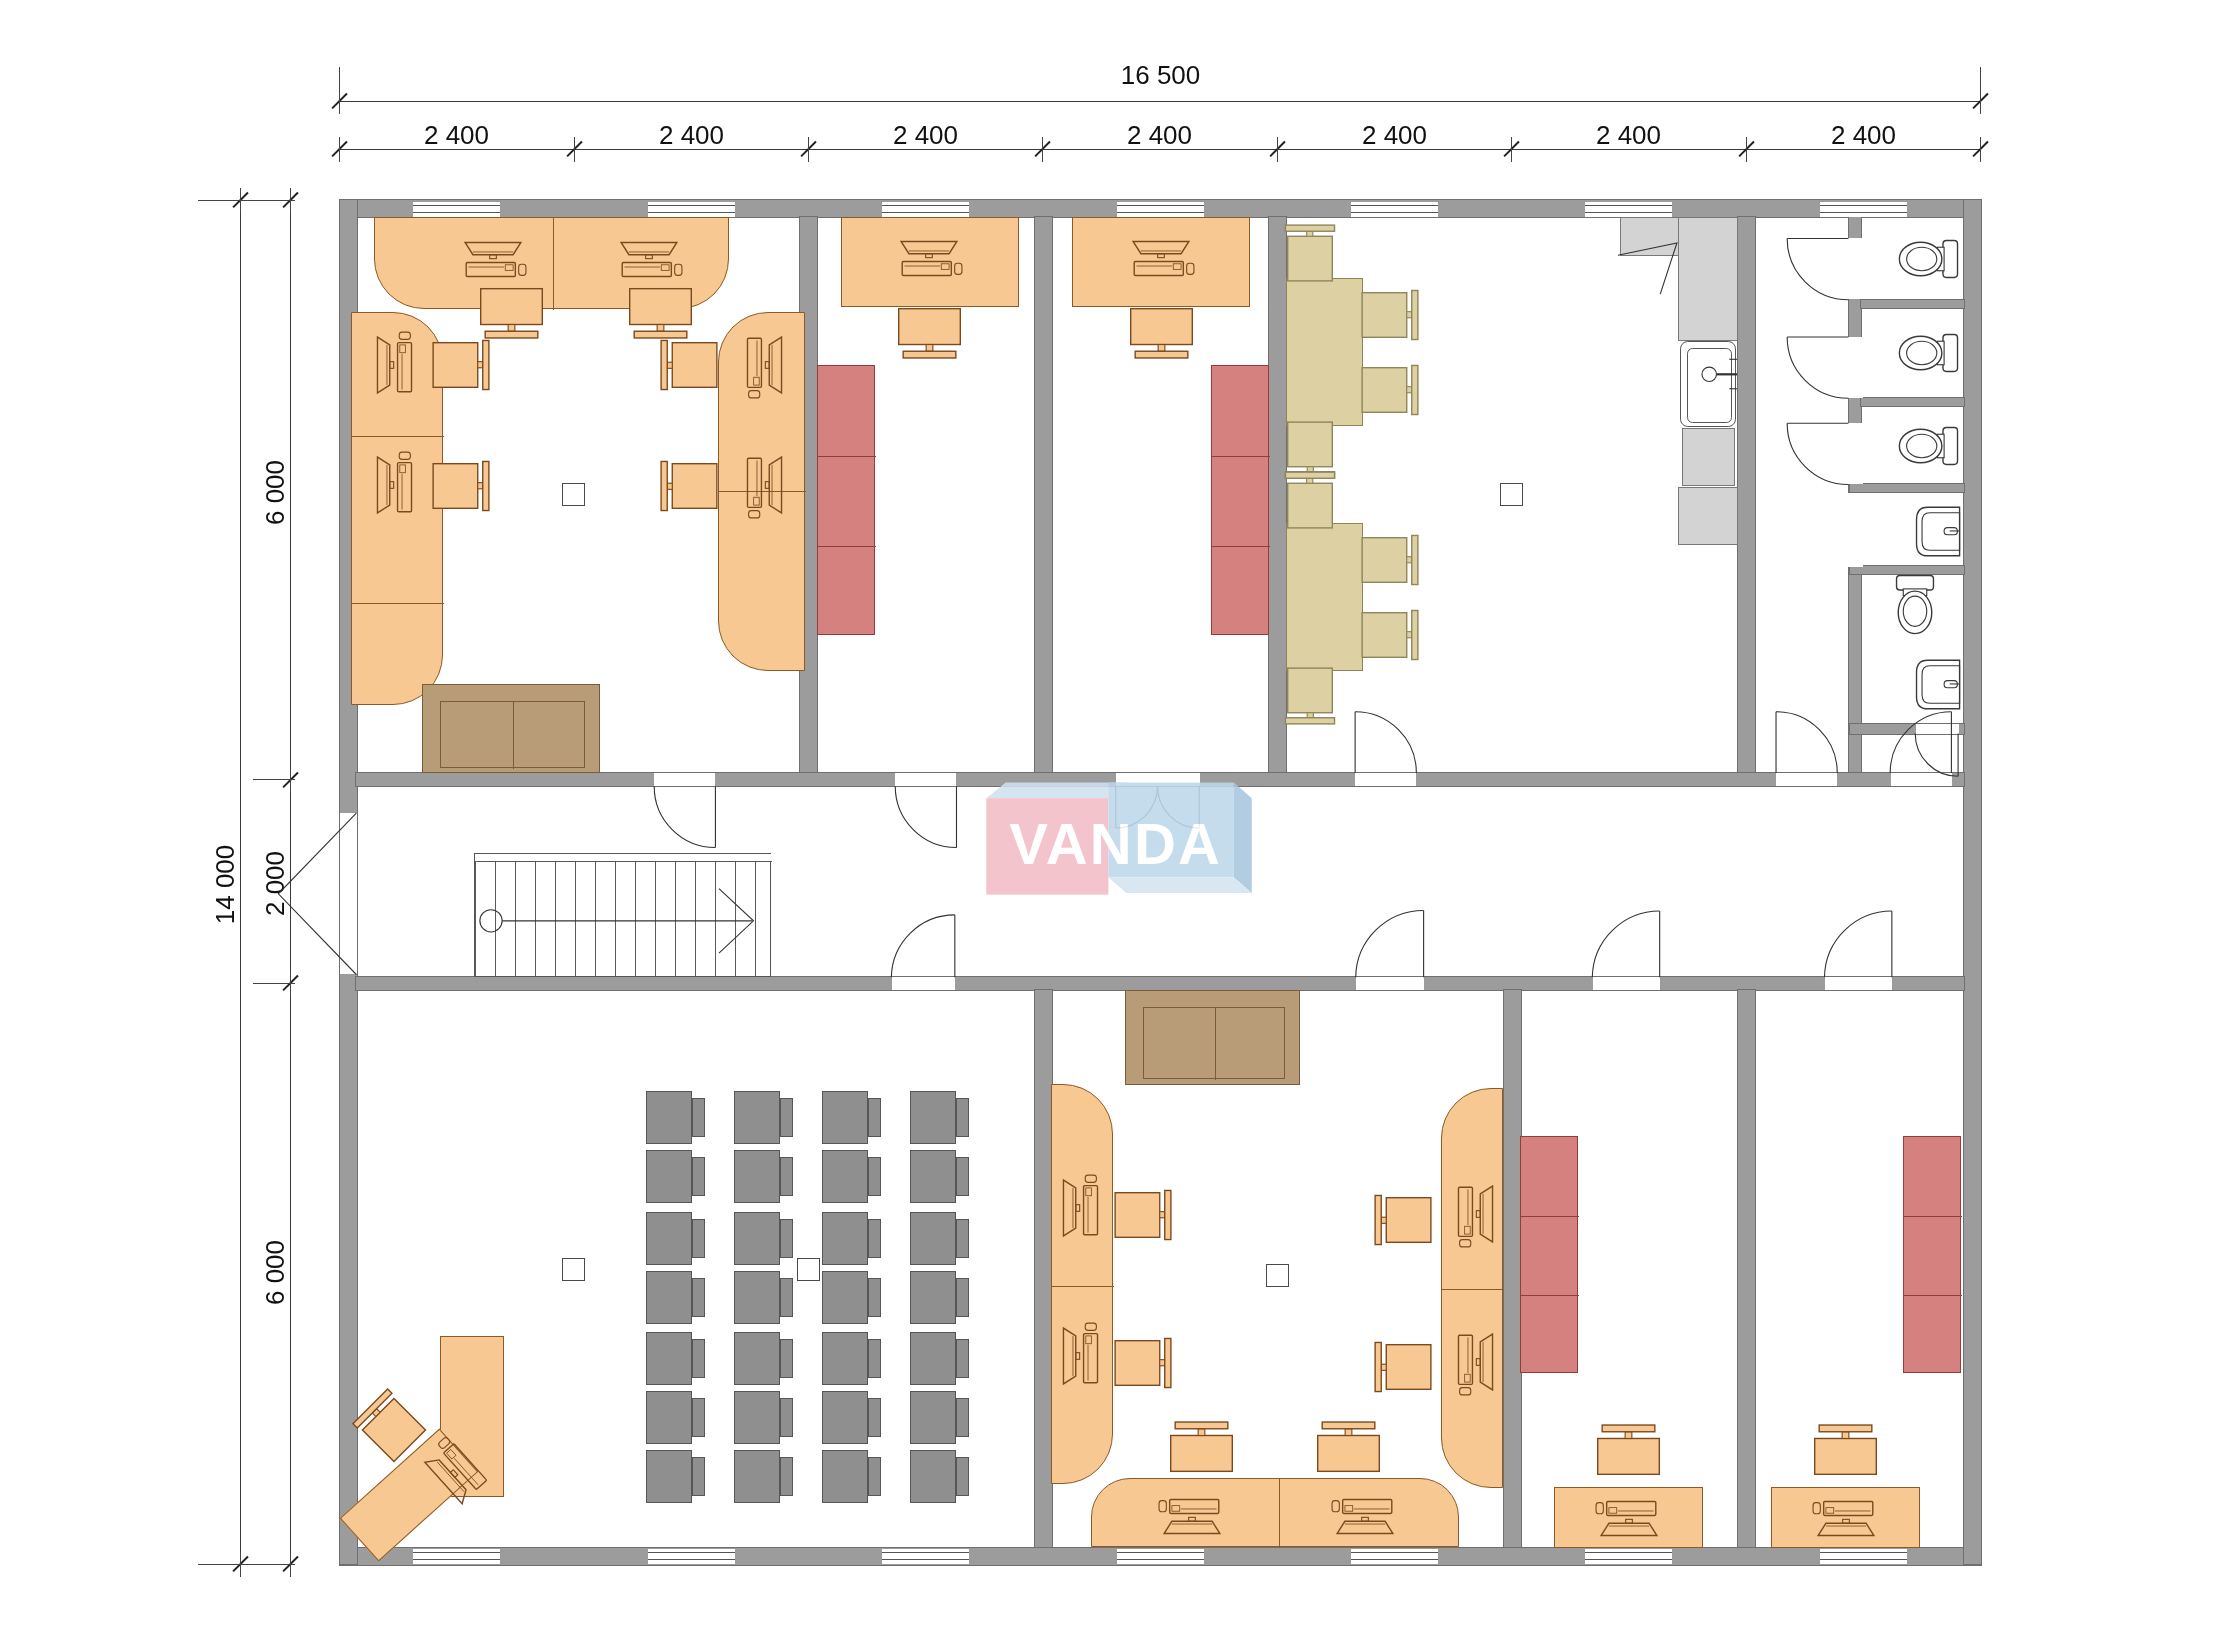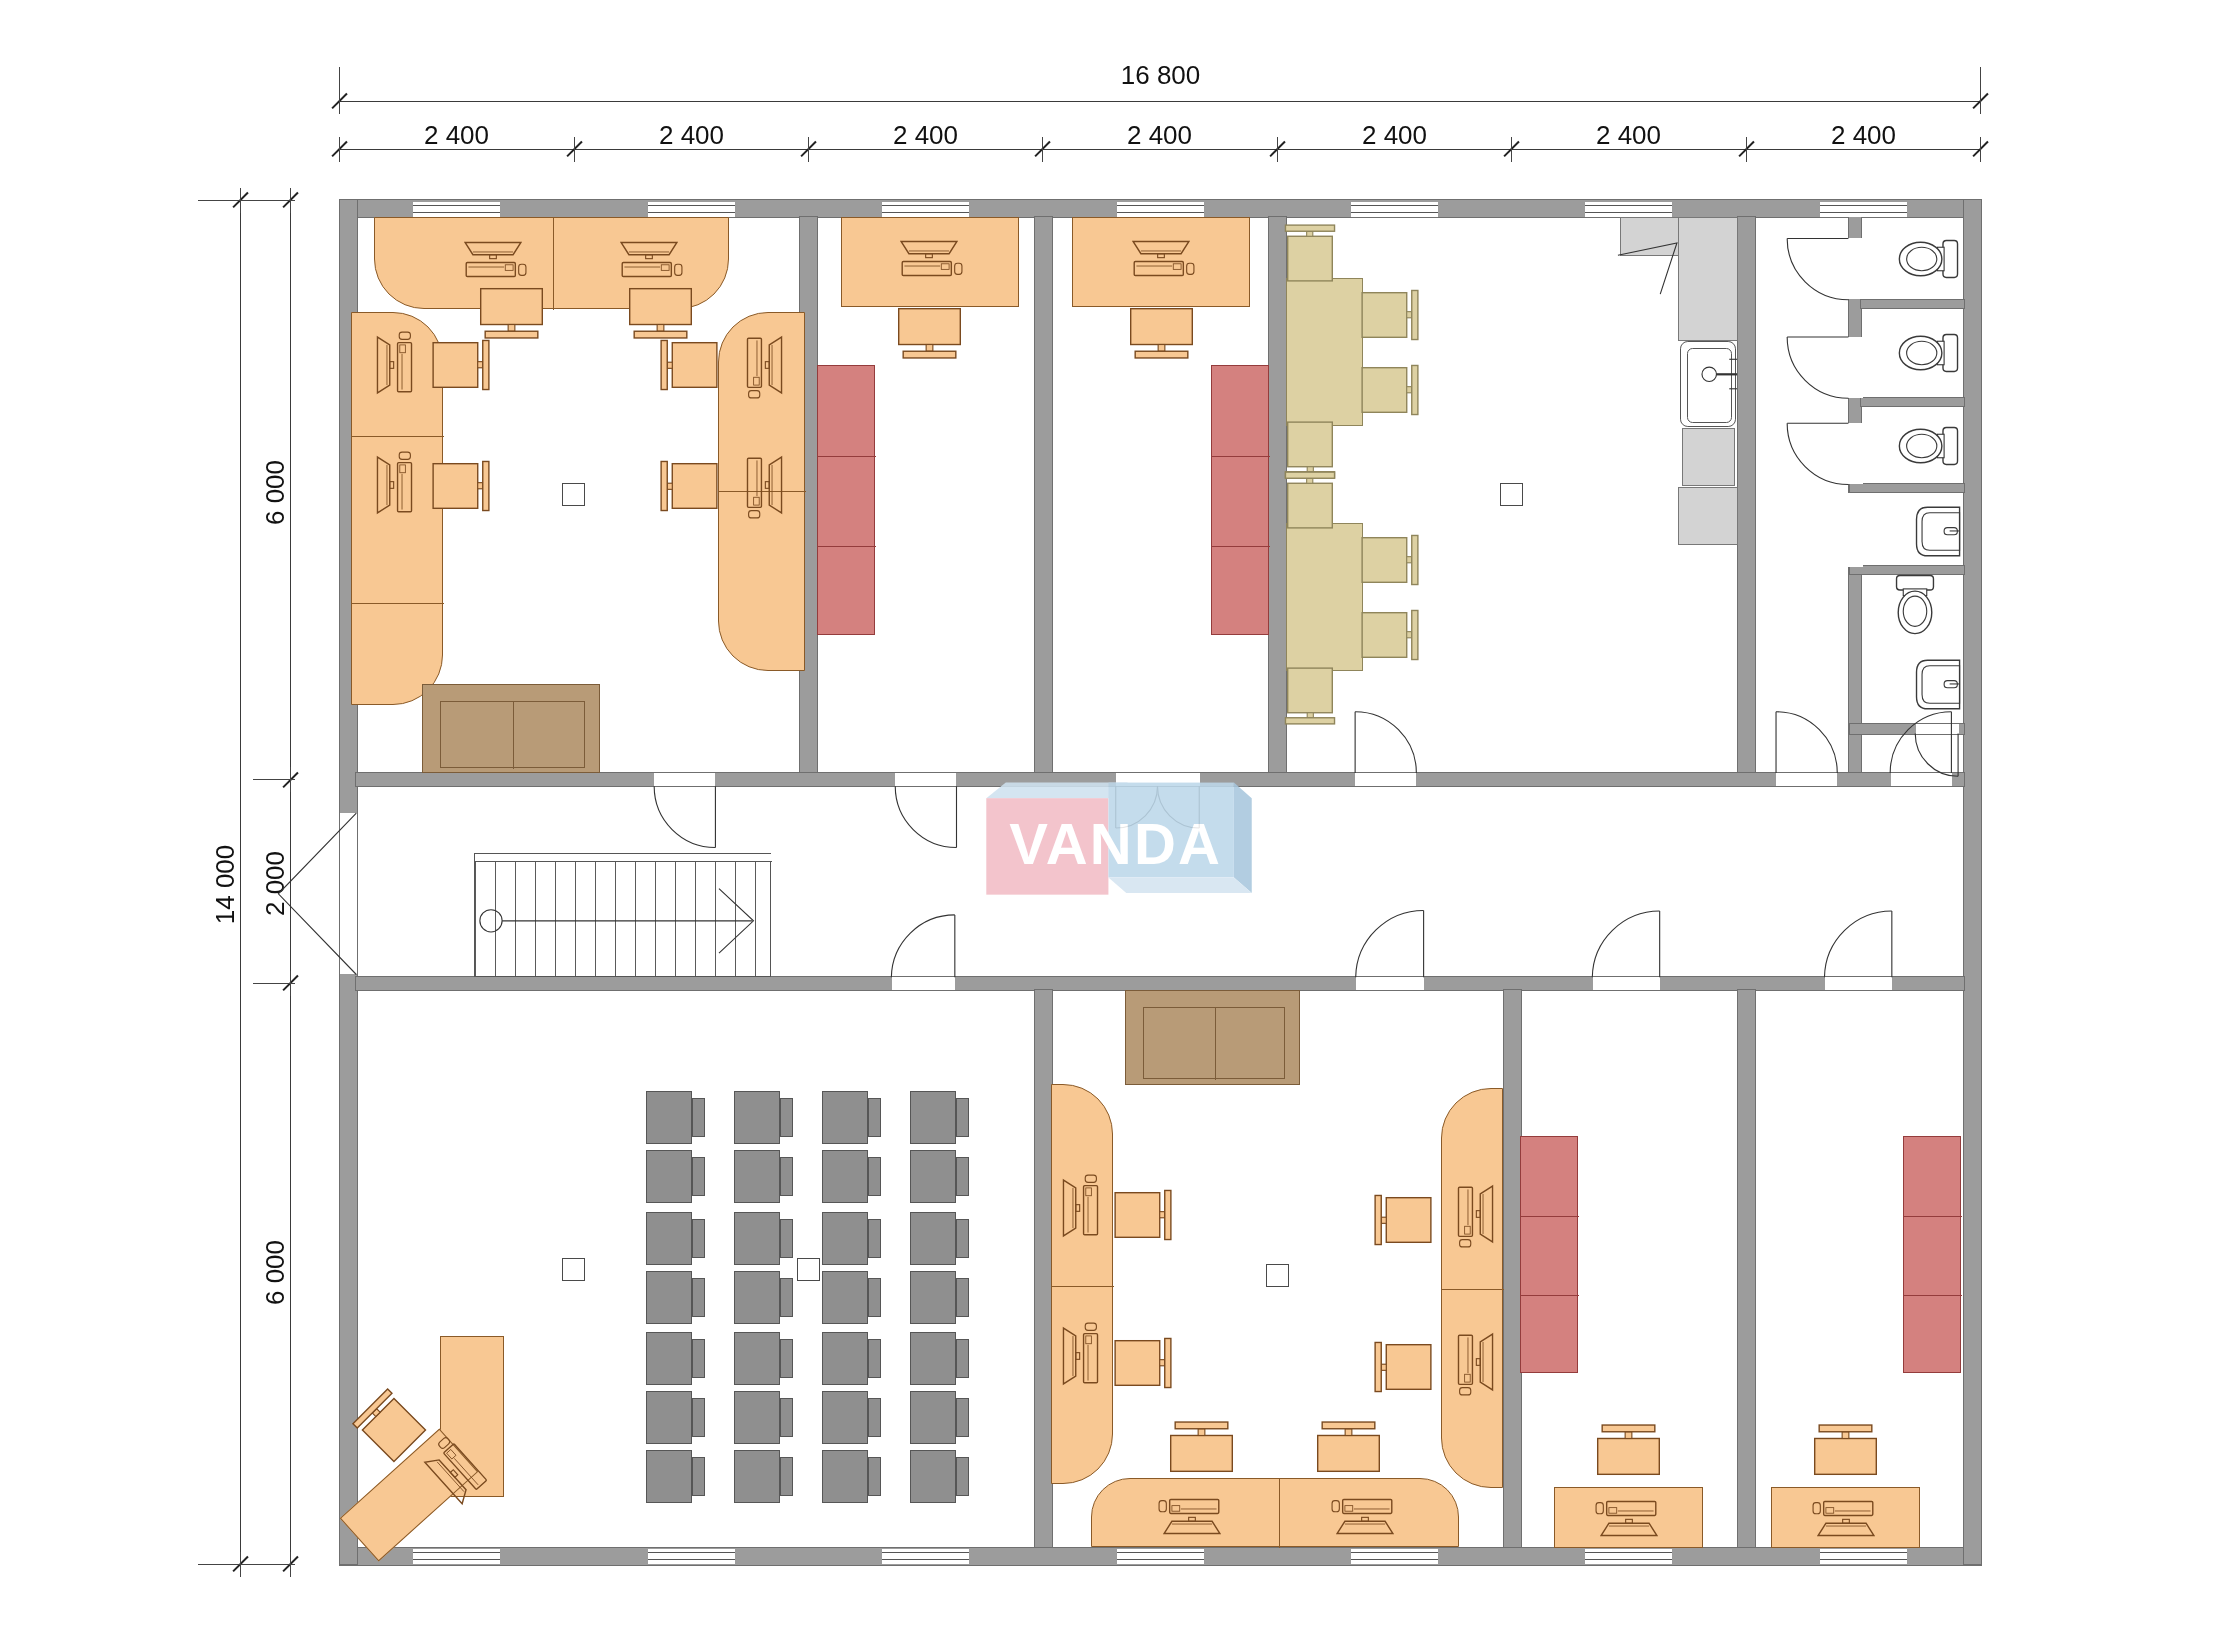--- a/index.html
+++ b/index.html
@@ -666,21 +666,21 @@
         <path d="M640,1460 L500,1605 L640,1750" class="dl"></path>
         <path d="M2906,458 L3012,436 L2982,528" class="dl"></path>
         <circle cx="3070" cy="672" r="13" fill="none" class="dl"></circle>
         <line x1="3083" y1="672" x2="3120" y2="672" class="dl" stroke-width="4"></line>
         <line x1="3106" y1="645" x2="3120" y2="645" class="dl"></line>
         <line x1="3106" y1="698" x2="3120" y2="698" class="dl"></line>
       </g>
     </svg>
 
   <div id="annot">
-    <div class="dimlabel" style="left:1088px;top:60px;width:145px;">16 800</div>
+    <div class="dimlabel" style="left:1088px;top:60px;width:145px;">16 500</div>
     <div class="dimlabel" style="left:412px;top:120px;width:89px;">2 400</div>
     <div class="dimlabel" style="left:647px;top:120px;width:89px;">2 400</div>
     <div class="dimlabel" style="left:881px;top:120px;width:89px;">2 400</div>
     <div class="dimlabel" style="left:1115px;top:120px;width:89px;">2 400</div>
     <div class="dimlabel" style="left:1350px;top:120px;width:89px;">2 400</div>
     <div class="dimlabel" style="left:1584px;top:120px;width:89px;">2 400</div>
     <div class="dimlabel" style="left:1819px;top:120px;width:89px;">2 400</div>
     <div class="dimlabel" style="left:153px;top:869px;width:145px;transform:rotate(-90deg);">14 000</div>
     <div class="dimlabel" style="left:231px;top:477px;width:89px;transform:rotate(-90deg);">6 000</div>
     <div class="dimlabel" style="left:231px;top:868px;width:89px;transform:rotate(-90deg);">2 000</div>

